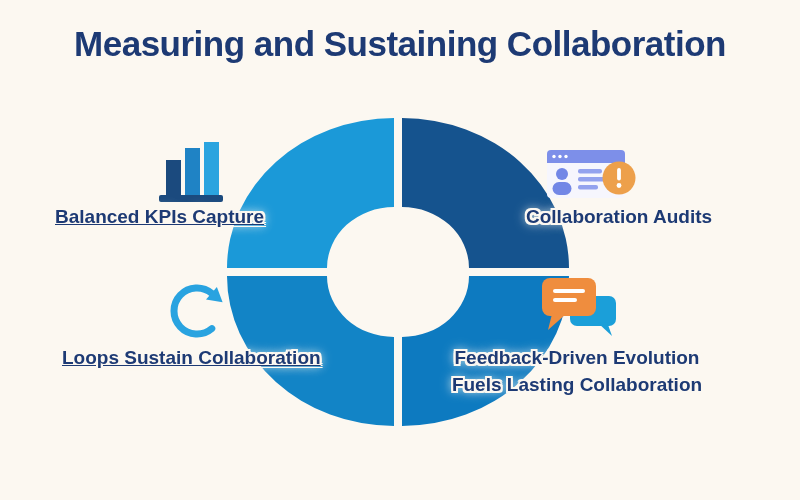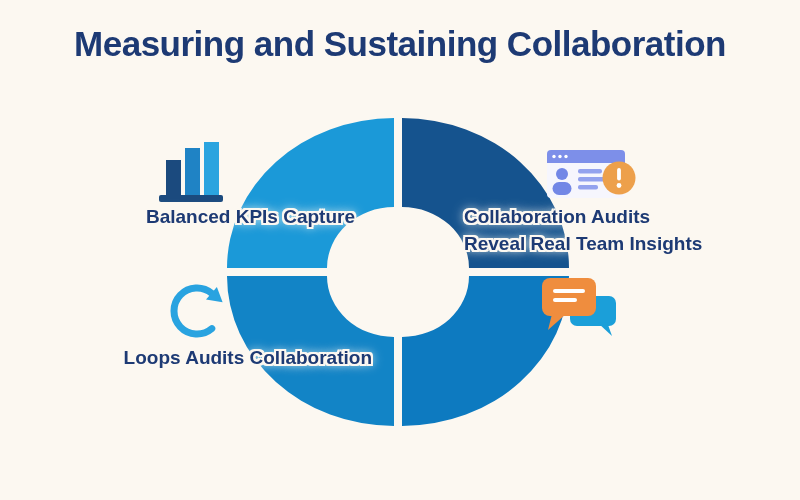--- a/index.html
+++ b/index.html
@@ -19,22 +19,22 @@
   .icon{position:absolute;}
   .label{
     position:absolute;
     font-size:19px;line-height:27px;font-weight:700;color:var(--navy);
     text-shadow:
       -2px -2px 0 var(--bg), 0 -2px 0 var(--bg), 2px -2px 0 var(--bg),
       -2px 0 0 var(--bg), 2px 0 0 var(--bg),
       -2px 2px 0 var(--bg), 0 2px 0 var(--bg), 2px 2px 0 var(--bg),
       0 0 9px var(--bg), 0 0 14px var(--bg);
   }
-  .label.center{text-align:right;}
-  .label.left{text-align:left;}
+  .label.center{text-align:left;text-decoration:underline;}
+  .label.left{text-align:center;}
 </style>
 </head>
 <body>
 
 <div class="stage">
 
   <svg id="donut-svg" viewBox="0 0 800 500" xmlns="http://www.w3.org/2000/svg">
       <path d="M 231.0 272.0 A 167 150 0 0 1 398.0 122.0 L 398.0 211.0 A 67 61 0 0 0 331.0 272.0 Z" fill="#1b99d8" transform="translate(-4 -4)"></path>
       <path d="M 398.0 122.0 A 167 150 0 0 1 565.0 272.0 L 465.0 272.0 A 67 61 0 0 0 398.0 211.0 Z" fill="#15538e" transform="translate(4 -4)"></path>
       <path d="M 565.0 272.0 A 167 150 0 0 1 398.0 422.0 L 398.0 333.0 A 67 61 0 0 0 465.0 272.0 Z" fill="#0d7ac0" transform="translate(4 4)"></path>
@@ -80,21 +80,24 @@
   </svg>
 
   <div class="title">Measuring and Sustaining Collaboration</div>
 
   <div class="label center" style="left:55px;top:203px;width:300px">
     <div>Balanced KPIs Capture</div>
   </div>
 
   <div class="label left" style="left:464px;top:203px;width:310px">
     <div>Collaboration Audits</div>
-    <div>Reveal Real Team Insights</div>
   </div>
 
   <div class="label center" style="left:62px;top:344px;width:310px">
-    <div>Loops Audits Collaboration</div>
+    <div>Loops Sustain Collaboration</div>
   </div>
 
+  <div class="label left" style="left:422px;top:344px;width:310px">
+    <div>Feedback-Driven Evolution</div>
+    <div>Fuels Lasting Collaboration</div>
+  </div>
 
 </div>
 
 </body></html>

